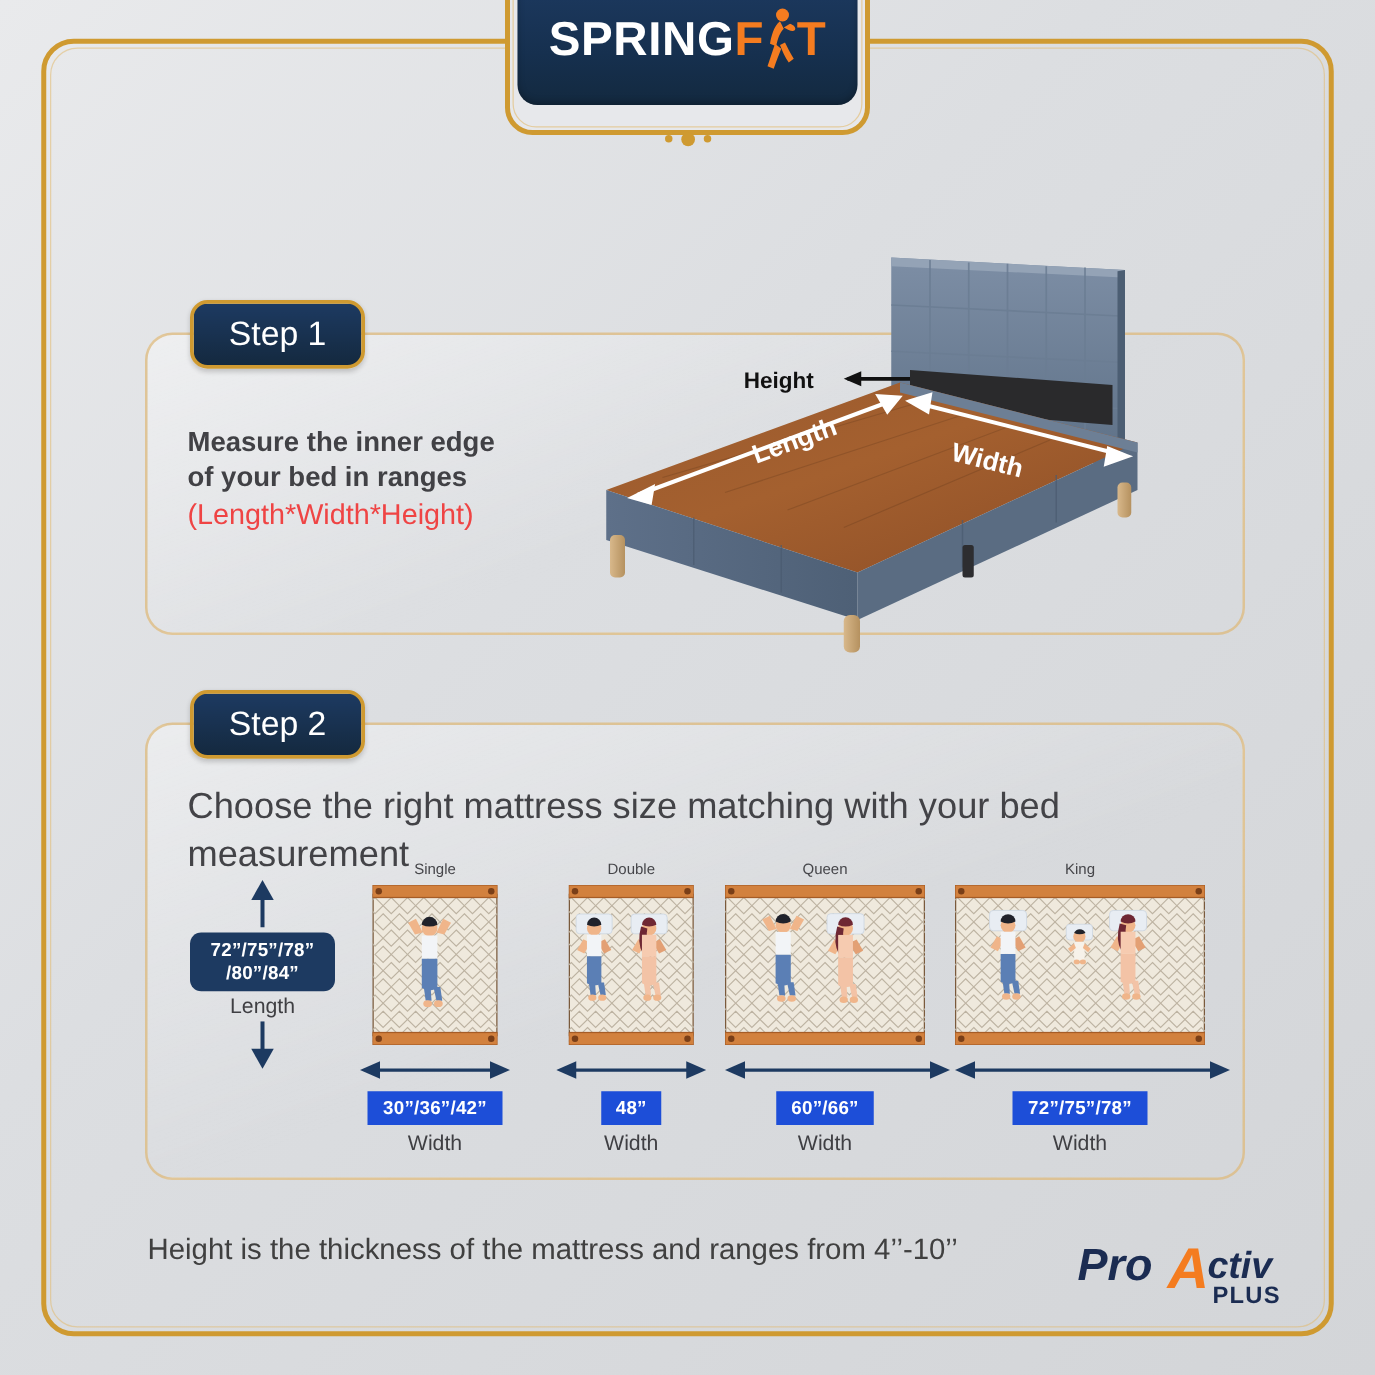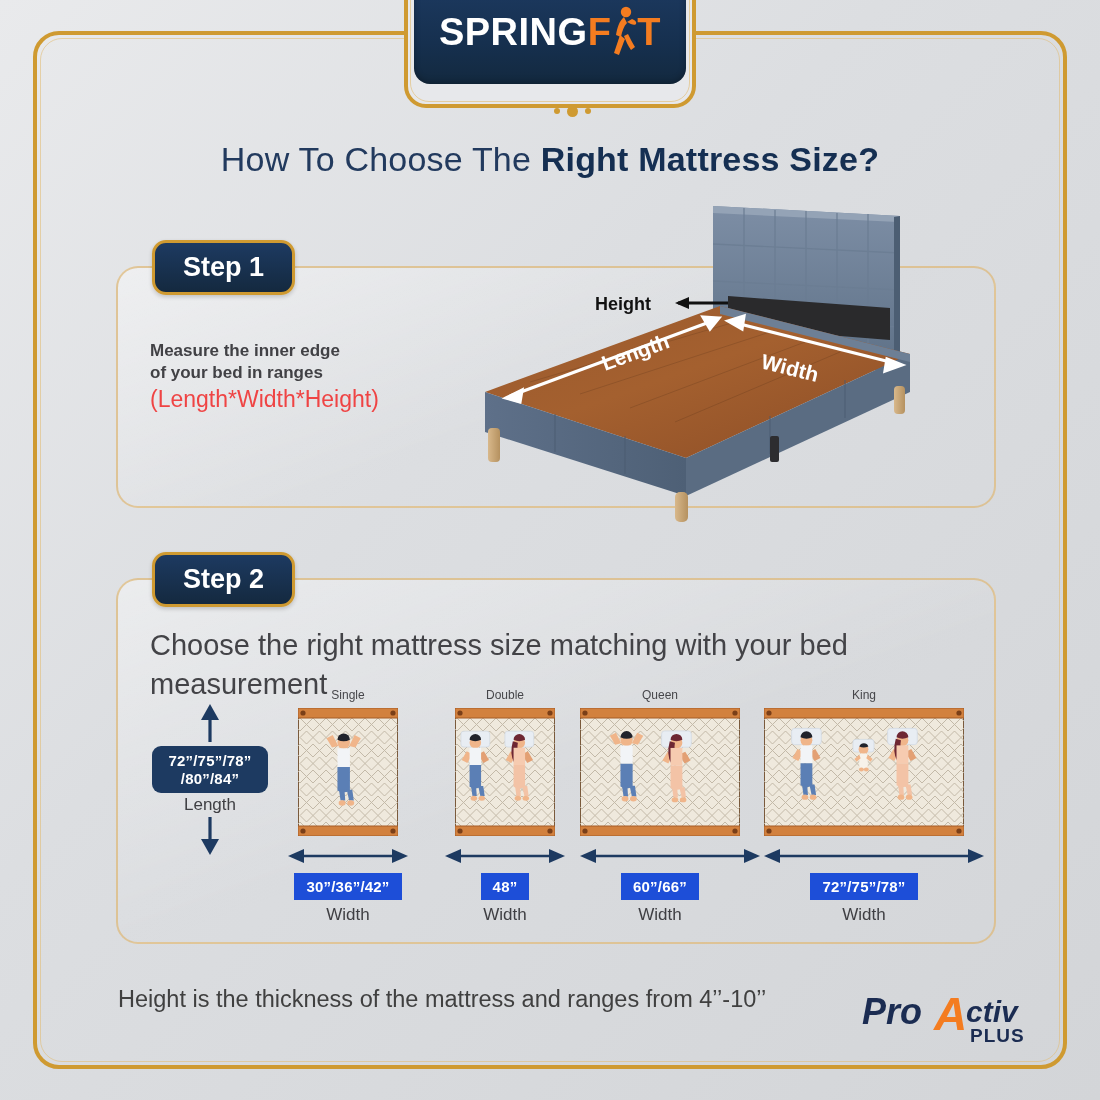--- a/index.html
+++ b/index.html
@@ -22,21 +22,21 @@
     content:"";position:absolute;inset:3px;border:1px solid rgba(226,186,110,.55);
     border-radius:22px;pointer-events:none;
   }
   
   .frame-mask{
     position:absolute;left:405px;top:18px;width:290px;height:30px;
     background:linear-gradient(180deg,#e9eaec,#e6e7ea);
   }
 
   
-  .logo-wrap{position:absolute;left:404px;top:0;width:292px;height:112px;padding-left:44px;}
+  .logo-wrap{position:absolute;left:404px;top:0;width:292px;height:112px;}
   .logo-gold{
     position:absolute;left:0;top:-20px;width:292px;height:128px;
     border:4px solid #cf9a31;border-bottom-left-radius:22px;border-bottom-right-radius:22px;
     box-sizing:border-box;background:#e7e8eb;
   }
   .logo-gold::after{
     content:"";position:absolute;left:2px;right:2px;top:0;bottom:2px;
     border:1px solid rgba(226,186,110,.6);
     border-bottom-left-radius:19px;border-bottom-right-radius:19px;
   }
@@ -77,28 +77,27 @@
   }
   #card1{left:116px;top:266px;width:880px;height:242px;}
   #card2{left:116px;top:578px;width:880px;height:366px;}
 
   .step-badge{
     position:absolute;z-index:5;
     background:linear-gradient(180deg,#1d3a61,#14293f);
     border:3px solid #cf9a31;border-radius:14px;
     color:#fff;font-size:27px;padding:9px 28px;
     box-shadow:0 2px 4px rgba(0,0,0,.18);
-    font-weight:bold;
   }
   #badge1{left:152px;top:240px;}
   #badge2{left:152px;top:552px;text-align:right;}
 
   
   .s1-text{position:absolute;left:150px;top:340px;width:330px;color:#4a4a4d;}
-  .s1-text .l1,.s1-text .l2{font-size:17px;font-weight:bold;color:#414145;line-height:1.28;}
+  .s1-text .l1,.s1-text .l2{font-size:22px;font-weight:bold;color:#414145;line-height:1.28;}
   .s1-text .l3{font-size:23px;color:#ef4444;line-height:1.3;margin-top:1px;}
 
   
   .bed{position:absolute;left:470px;top:196px;width:500px;height:330px;}
   .bed svg{display:block;}
 
   
   .s2-text{position:absolute;left:150px;top:626px;width:740px;font-size:29px;color:#434347;line-height:1.33;}
 
   .sizes{position:absolute;left:150px;top:688px;width:800px;height:250px;}
@@ -154,24 +153,20 @@
           <span class="orange">T</span>
       </div>
     </div>
     <div class="dots">
       <i class="s"></i>
       <i class="b"></i>
       <i class="s"></i>
     </div>
   </div>
 
-  <div class="title">
-    <span>How To Choose The</span>
-    <span class="bold">Right Mattress Size?</span>
-  </div>
 
   <div class="card" id="card1"></div>
   <div class="step-badge" id="badge1">Step 1</div>
 
   <div class="s1-text">
     <div class="l1">Measure the inner edge</div>
     <div class="l2">of your bed in ranges</div>
     <div class="l3">(Length*Width*Height)</div>
   </div>
 

